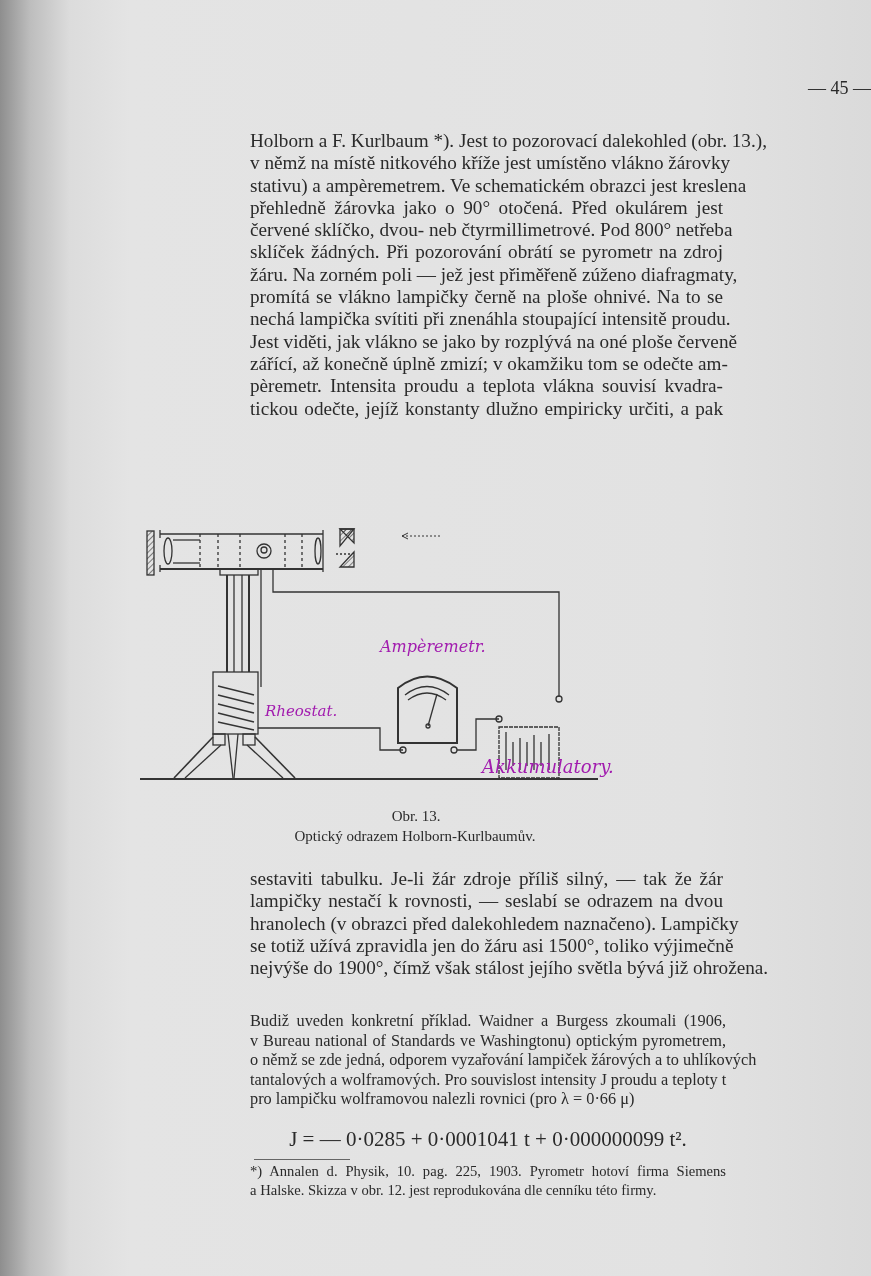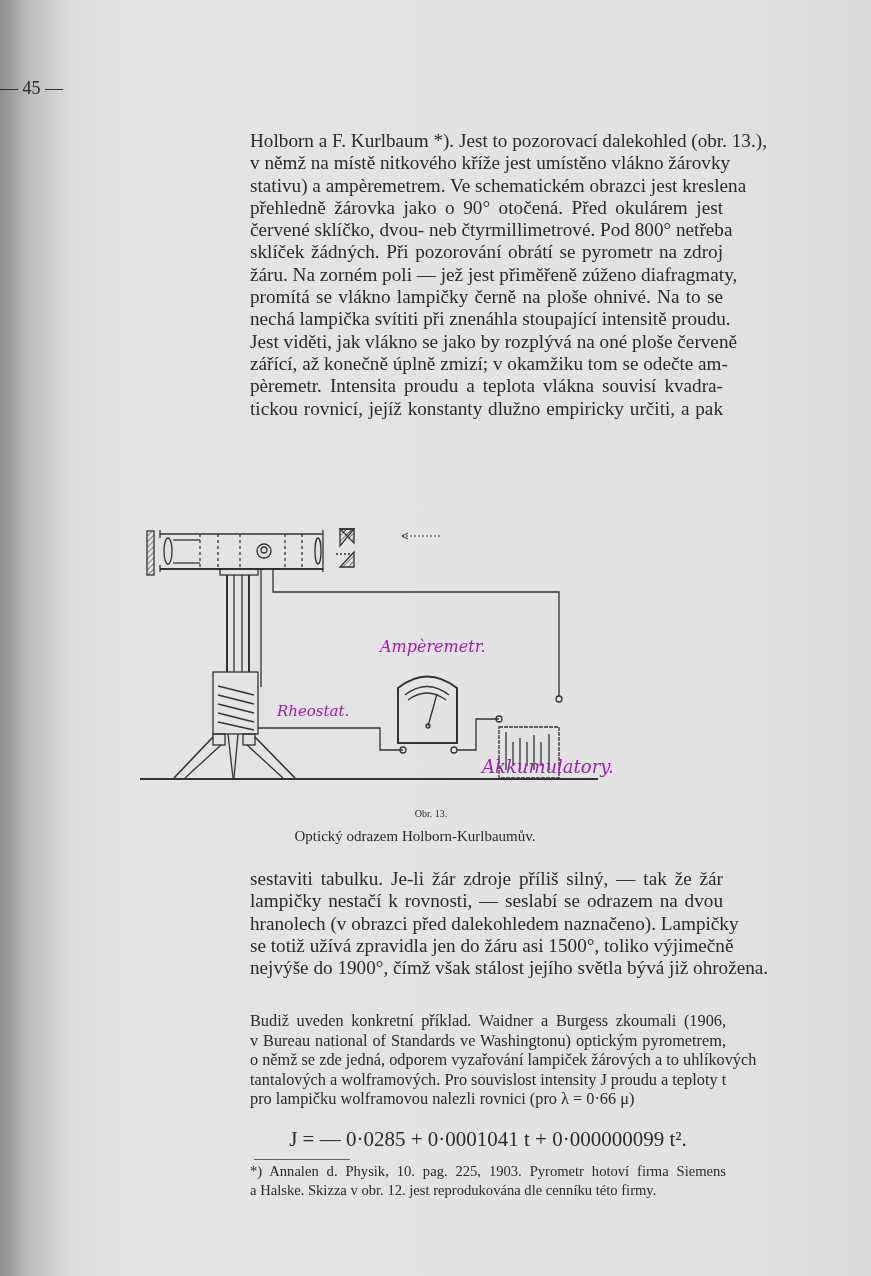--- a/index.html
+++ b/index.html
@@ -3,34 +3,34 @@
 <meta charset="utf-8">
 <style>
   html, body { margin:0; padding:0; }
   body {
     width:871px; height:1276px; overflow:hidden; position:relative;
     background: linear-gradient(90deg, #8e8e8e 0px, #bdbdbd 30px, #dcdcdc 70px, #e4e4e4 130px, #e2e2e2 700px, #dadada 871px);
     font-family: "DejaVu Serif", "Liberation Serif", serif;
     color:#2a2a2a;
   }
   .page { position:absolute; left:0; top:0; width:871px; height:1276px; }
-  .pagenum { position:absolute; top:78px; left:0; width:871px; text-align:left; font-size:18px; font-family:"Liberation Serif", serif; }
+  .pagenum { position:absolute; top:78px; left:0; width:871px; text-align:right; font-size:18px; font-family:"Liberation Serif", serif; }
   .body-text { position:absolute; left:250px; width:473px; font-family:"Liberation Serif", serif; font-size:19.2px; line-height:22.3px; text-align:justify; }
   .line { display:block; white-space:nowrap; text-align-last:justify; text-align:justify; height:22.3px; overflow:visible; }
   .line.last { text-align-last:left; }
   .p1 { top:130px; }
   .p2 { top:868px; }
   .small-text { position:absolute; left:250px; width:476px; font-family:"Liberation Serif", serif; font-size:16.3px; line-height:19.5px; }
   .small-text .line { height:19.5px; }
   .p3 { top:1011px; }
   .equation { position:absolute; left:250px; width:476px; top:1127px; text-align:center; font-family:"Liberation Serif", serif; font-size:21px; }
   .footrule { position:absolute; left:254px; top:1159px; width:96px; border-top:1px solid #666; }
   .footnote { position:absolute; left:250px; width:476px; top:1162px; font-family:"Liberation Serif", serif; font-size:14.6px; line-height:19px; }
   .footnote .line { height:19px; }
-  .caption1 { position:absolute; top:808px; left:0; width:800px; text-align:center; padding-left:16px; font-family:"Liberation Serif", serif; font-size:10px; }
+  .caption1 { position:absolute; top:808px; left:0; width:800px; text-align:center; padding-left:1px; font-family:"Liberation Serif", serif; font-size:15px; }
   .caption2 { position:absolute; top:828px; left:0; width:800px; text-align:center; font-family:"Liberation Serif", serif; font-size:15px; }
   .figure { position:absolute; left:140px; top:520px; width:600px; height:280px; }
   .fig-label { position:absolute; font-family:"DejaVu Serif", serif; font-style:italic; color:#a21caf; }
 </style>
 </head>
 <body>
 
 <div class="page">
 
   <div class="pagenum">— 45 —</div>
@@ -41,21 +41,21 @@
     <span class="line">stativu) a ampèremetrem. Ve schematickém obrazci jest kreslena</span>
     <span class="line">přehledně žárovka jako o 90° otočená. Před okulárem jest</span>
     <span class="line">červené sklíčko, dvou- neb čtyrmillimetrové. Pod 800° netřeba</span>
     <span class="line">sklíček žádných. Při pozorování obrátí se pyrometr na zdroj</span>
     <span class="line">žáru. Na zorném poli — jež jest přiměřeně zúženo diafragmaty,</span>
     <span class="line">promítá se vlákno lampičky černě na ploše ohnivé. Na to se</span>
     <span class="line">nechá lampička svítiti při znenáhla stoupající intensitě proudu.</span>
     <span class="line">Jest viděti, jak vlákno se jako by rozplývá na oné ploše červeně</span>
     <span class="line">zářící, až konečně úplně zmizí; v okamžiku tom se odečte am-</span>
     <span class="line">pèremetr. Intensita proudu a teplota vlákna souvisí kvadra-</span>
-    <span class="line">tickou rovnicí, jejíž konstanty dlužno empiricky určiti, a pak</span>
+    <span class="line">tickou odečte, jejíž konstanty dlužno empiricky určiti, a pak</span>
   </div>
 
   <div class="figure">
     <svg width="600" height="280" viewBox="0 0 600 280">
       <defs>
         <pattern id="hatch" width="4" height="4" patternUnits="userSpaceOnUse" patternTransform="rotate(45)">
           <line x1="0" y1="0" x2="0" y2="4" stroke="#333" stroke-width="1.2"></line>
         </pattern>
       </defs>
       <g stroke="#333" fill="none" stroke-width="1.3">
@@ -135,21 +135,21 @@
         <line x1="380" y1="218" x2="380" y2="250"></line>
         <line x1="387" y1="222" x2="387" y2="246"></line>
         <line x1="394" y1="215" x2="394" y2="250"></line>
         <line x1="401" y1="222" x2="401" y2="246"></line>
         <line x1="409" y1="214" x2="409" y2="250"></line>
 
         <line x1="0" y1="259" x2="458" y2="259" stroke-width="2"></line>
       </g>
     </svg>
     <div class="fig-label" style="left:240px; top:117px; font-size:16px;">Ampèremetr.</div>
-    <div class="fig-label" style="left:125px; top:182px; font-size:15px;margin-left:12px;">Rheostat.</div>
+    <div class="fig-label" style="left:125px; top:182px; font-size:15px;">Rheostat.</div>
     <div class="fig-label" style="left:342px; top:236px; font-size:18px;">Akkumulatory.</div>
   </div>
 
   <div class="caption1" style="left:0; width:830px;">Obr. 13.</div>
   <div class="caption2" style="left:0; width:830px;">Optický odrazem Holborn-Kurlbaumův.</div>
 
   <div class="body-text p2">
     <span class="line">sestaviti tabulku. Je-li žár zdroje příliš silný, — tak že žár</span>
     <span class="line">lampičky nestačí k rovnosti, — seslabí se odrazem na dvou</span>
     <span class="line">hranolech (v obrazci před dalekohledem naznačeno). Lampičky</span>

